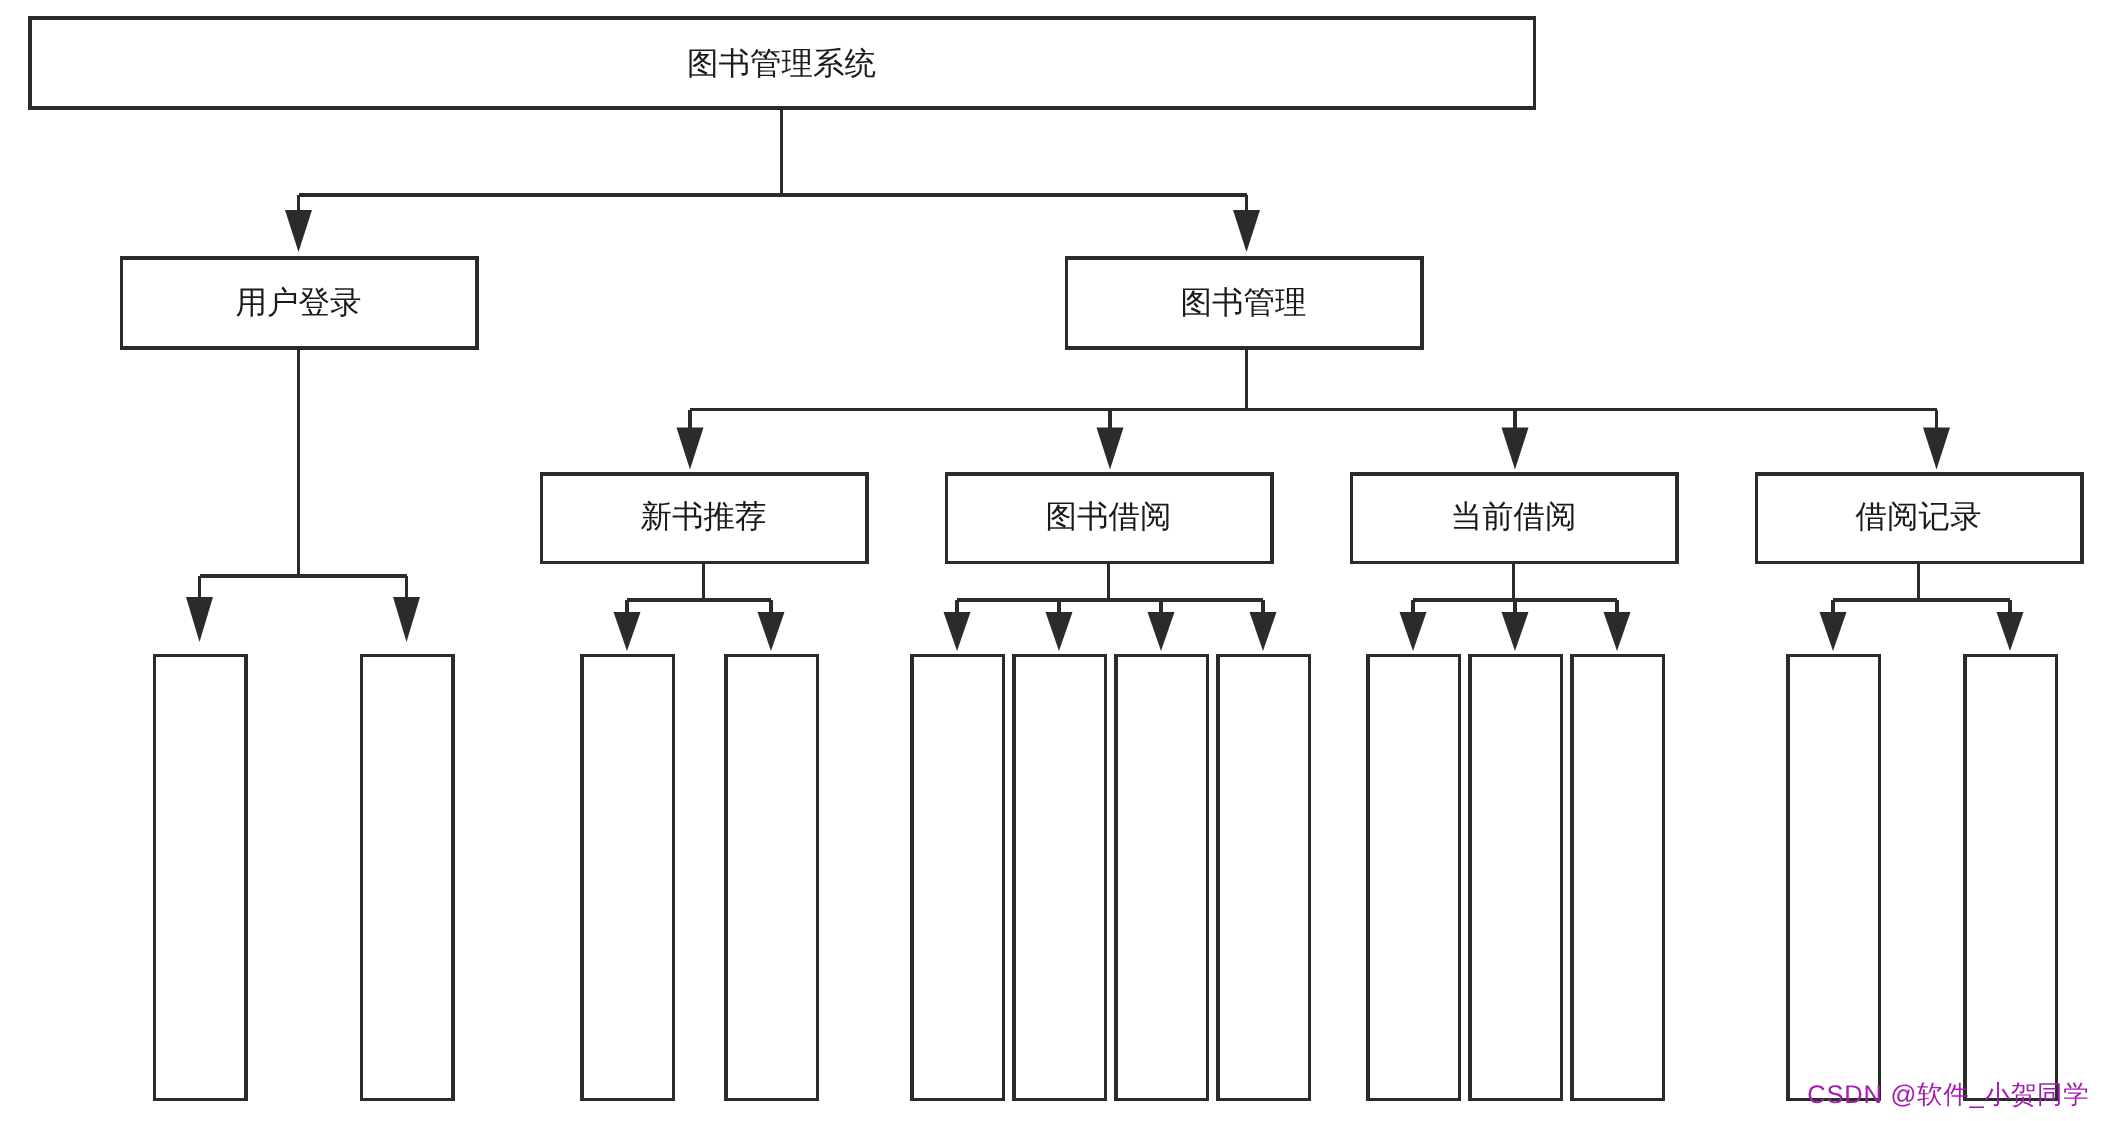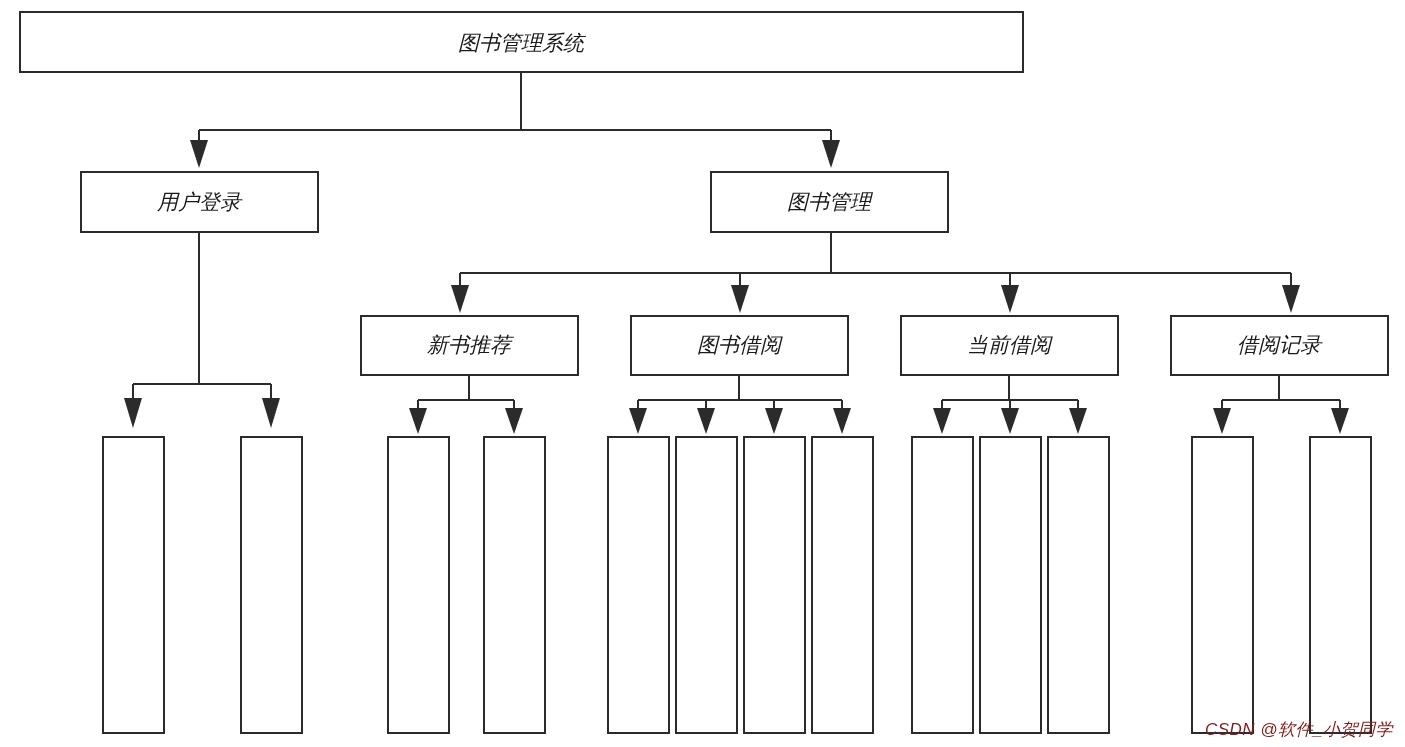--- a/index.html
+++ b/index.html
@@ -12,21 +12,20 @@
     height: 747px;
     position: relative;
     overflow: hidden;
     font-family: "Liberation Sans", "DejaVu Sans", sans-serif;
   }
   #diagram-root {
     position: absolute;
     left: 0; top: 0;
     width: 1405px;
     height: 747px;
-    font-style: italic;
   }
   svg.flowchart {
     display: block;
     width: 1405px;
     height: 747px;
   }
   .node-rect {
     fill: #ffffff;
     stroke: #2b2b2b;
     stroke-width: 2.4;
@@ -70,21 +69,21 @@
     align-items: flex-start;
     justify-content: center;
     pointer-events: none;
   }
   .watermark {
     position: absolute;
     right: 12px;
     bottom: 6px;
     font-family: "Liberation Sans", "DejaVu Sans", sans-serif;
     font-size: 17px;
-    color: #7f1d1d;
+    color: #a21caf;
     letter-spacing: 0.5px;
     white-space: nowrap;
   }
 </style>
 </head>
 <body>
 
 <div id="diagram-root">
 
   <svg class="flowchart" viewBox="0 0 1405 747" xmlns="http://www.w3.org/2000/svg">

